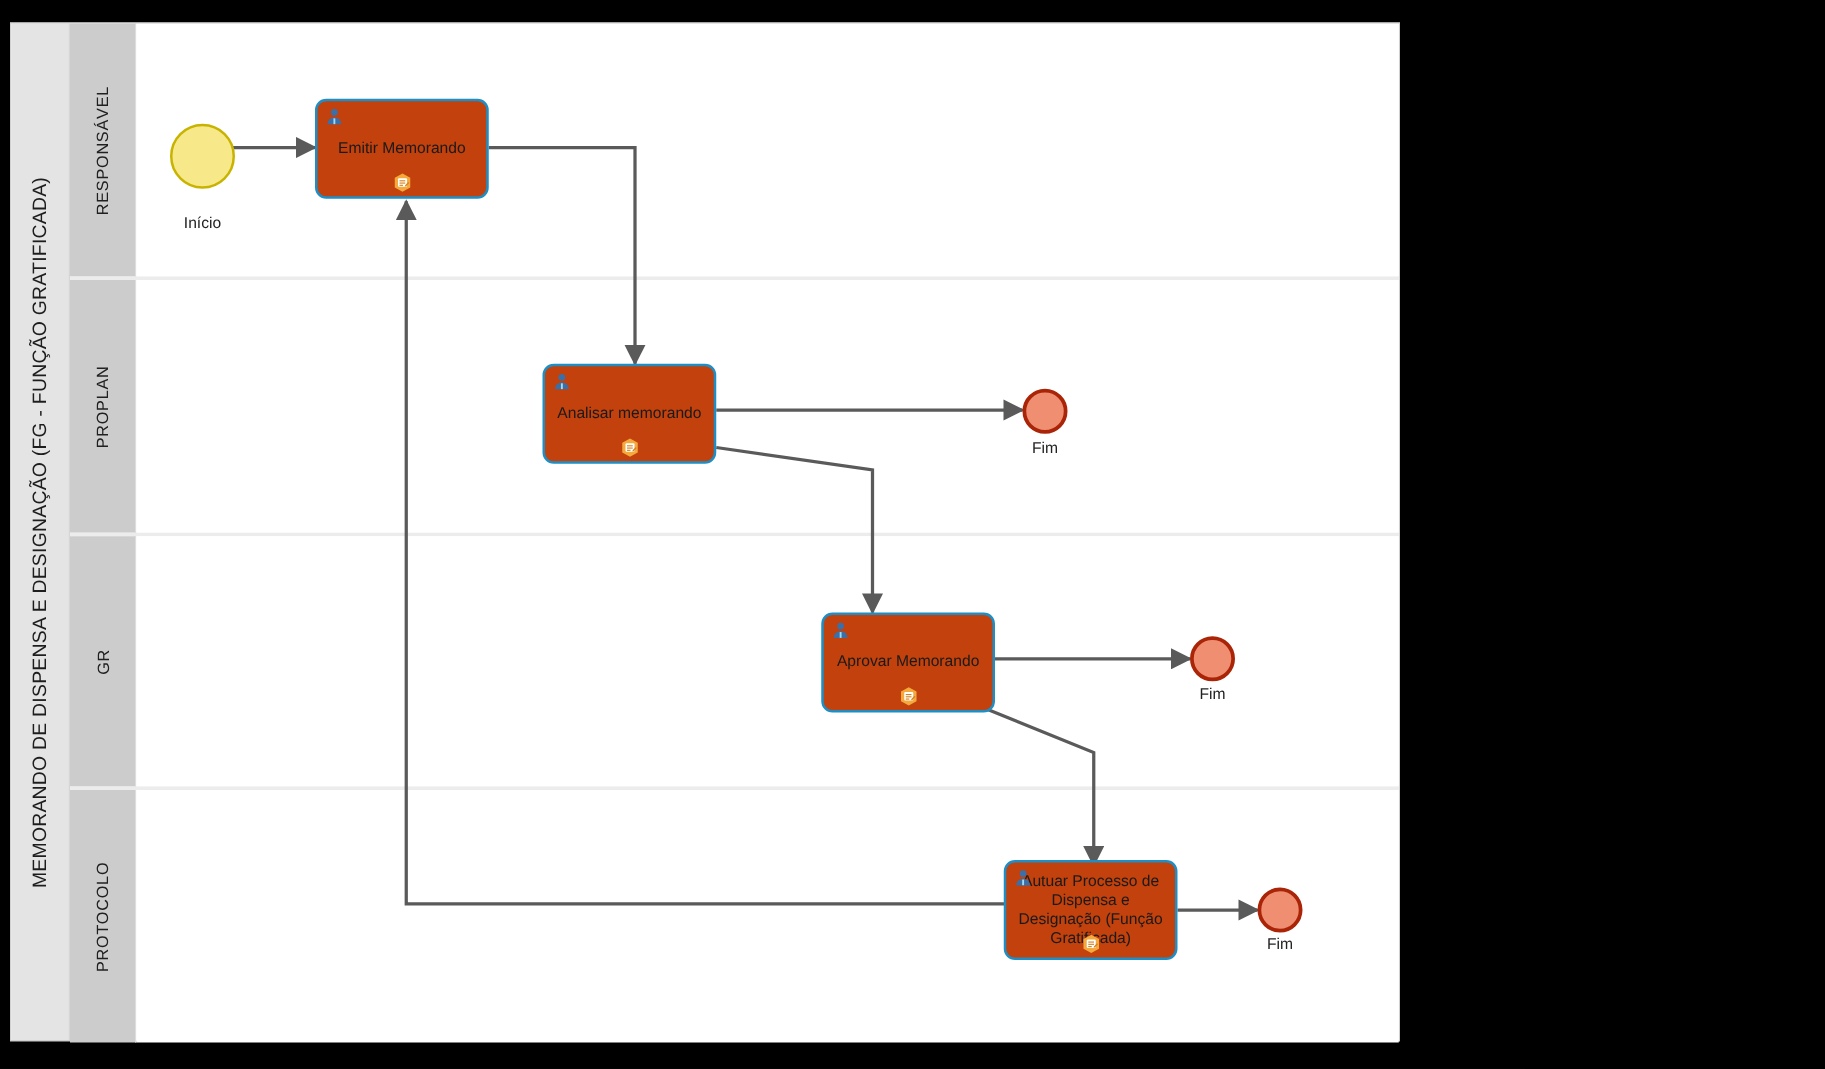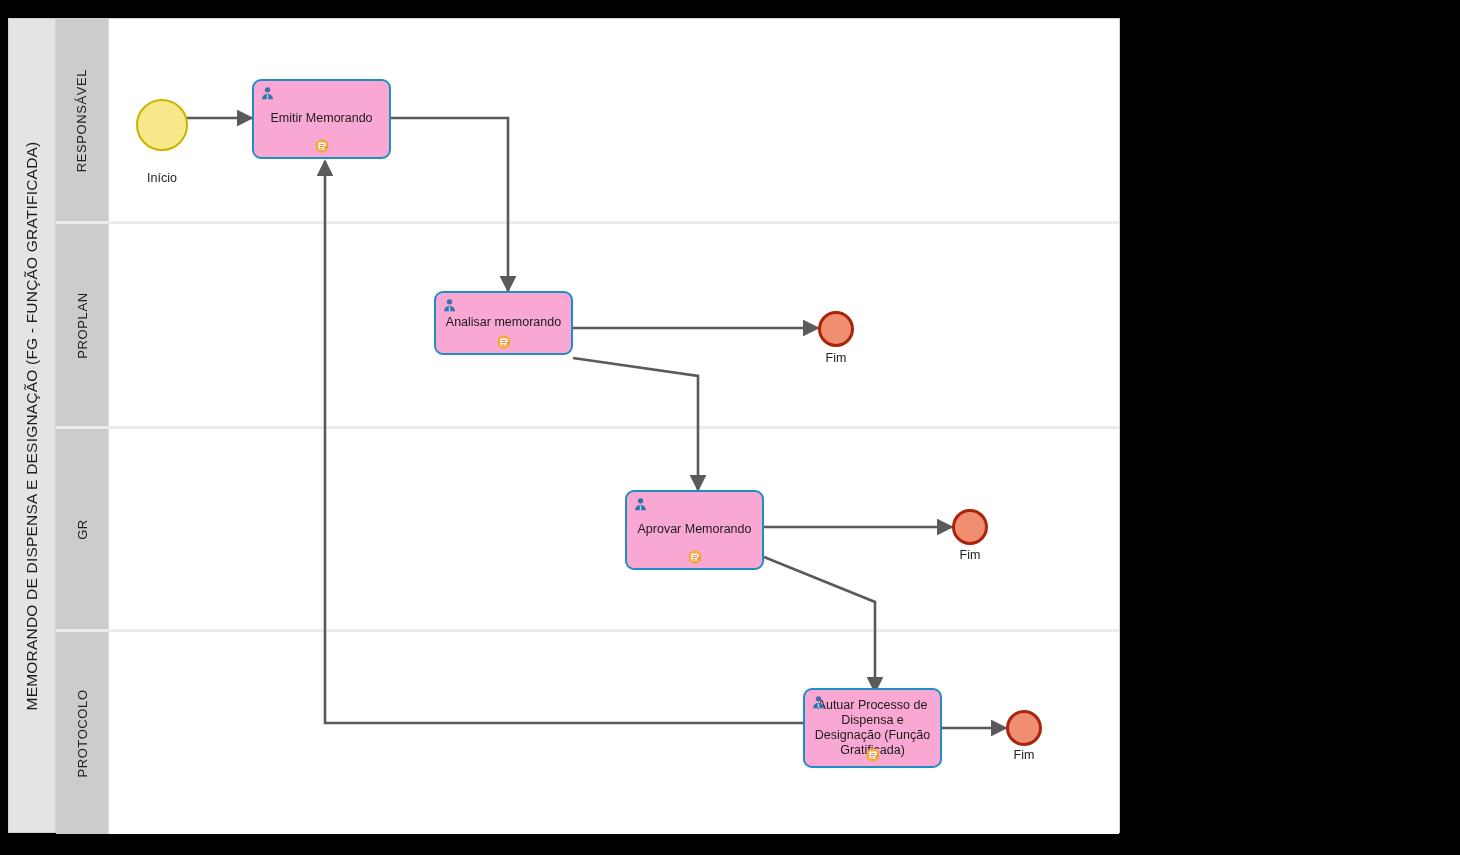--- a/index.html
+++ b/index.html
@@ -104,21 +104,21 @@
     width: 1112px;
     height: 815px;
     pointer-events: none;
   }
   #flow svg { display: block; }
 
   
   .node { position: absolute; }
 
   .task {
-    background: #f9a8d4;
+    background: #c2410c;
     border: 2px solid #1f8ec4;
     border-radius: 9px;
     box-sizing: border-box;
     display: flex;
     align-items: center;
     justify-content: center;
     text-align: center;
     font-size: 12.5px;
     color: #1a1a1a;
     line-height: 1.22;
@@ -254,21 +254,21 @@
           <path d="M8 0.7 L14.2 4.1 L14.2 11.9 L8 15.3 L1.8 11.9 L1.8 4.1 Z" fill="#f5a93c"></path>
           <rect x="4.4" y="4.6" width="7.2" height="6.8" rx="0.8" fill="#ffffff"></rect>
           <rect x="5.6" y="6.2" width="4.6" height="0.9" fill="#d4821f"></rect>
           <rect x="5.6" y="8.0" width="4.6" height="0.9" fill="#d4821f"></rect>
           <rect x="5.6" y="9.8" width="2.8" height="0.9" fill="#d4821f"></rect>
           <path d="M10.1 10.1 L12.6 7.6 L13.4 8.4 L10.9 10.9 L9.9 11.1 Z" fill="#d4821f"></path>
         </svg>
       </span>
     </div>
 
-    <div class="node task" style="left:425px; top:272px; width:139px; height:64px;">
+    <div class="node task" style="left:425px; top:272px; width:139px; height:80px;">
       <span class="task-user-icon">
         <svg viewBox="0 0 16 16" width="15" height="15" xmlns="http://www.w3.org/2000/svg">
           <circle cx="8" cy="4.1" r="2.9" fill="#3b6fa8"></circle>
           <path d="M2.2 14.2 C2.2 10.4 5 8.6 8 8.6 C11 8.6 13.8 10.4 13.8 14.2 Z" fill="#3b6fa8"></path>
           <rect x="7.2" y="9.2" width="1.6" height="5" fill="#9ddcf4"></rect>
         </svg>
       </span>
       <span class="task-label">Analisar memorando</span>
       <span class="task-form-icon">
         <svg viewBox="0 0 16 16" width="16" height="16" xmlns="http://www.w3.org/2000/svg">
@@ -278,21 +278,21 @@
           <rect x="5.6" y="8.0" width="4.6" height="0.9" fill="#d4821f"></rect>
           <rect x="5.6" y="9.8" width="2.8" height="0.9" fill="#d4821f"></rect>
           <path d="M10.1 10.1 L12.6 7.6 L13.4 8.4 L10.9 10.9 L9.9 11.1 Z" fill="#d4821f"></path>
         </svg>
       </span>
     </div>
 
     <div class="node event end" style="left:809px; top:292px; width:36px; height:36px;"></div>
     <div class="event-label" style="left:791px; top:332px; width:72px;">Fim</div>
 
-    <div class="node task" style="left:616px; top:471px; width:139px; height:80px;text-align:center;">
+    <div class="node task" style="left:648px; top:471px; width:139px; height:80px;text-align:center;">
       <span class="task-user-icon">
         <svg viewBox="0 0 16 16" width="15" height="15" xmlns="http://www.w3.org/2000/svg">
           <circle cx="8" cy="4.1" r="2.9" fill="#3b6fa8"></circle>
           <path d="M2.2 14.2 C2.2 10.4 5 8.6 8 8.6 C11 8.6 13.8 10.4 13.8 14.2 Z" fill="#3b6fa8"></path>
           <rect x="7.2" y="9.2" width="1.6" height="5" fill="#9ddcf4"></rect>
         </svg>
       </span>
       <span class="task-label">Aprovar Memorando</span>
       <span class="task-form-icon">
         <svg viewBox="0 0 16 16" width="16" height="16" xmlns="http://www.w3.org/2000/svg">

